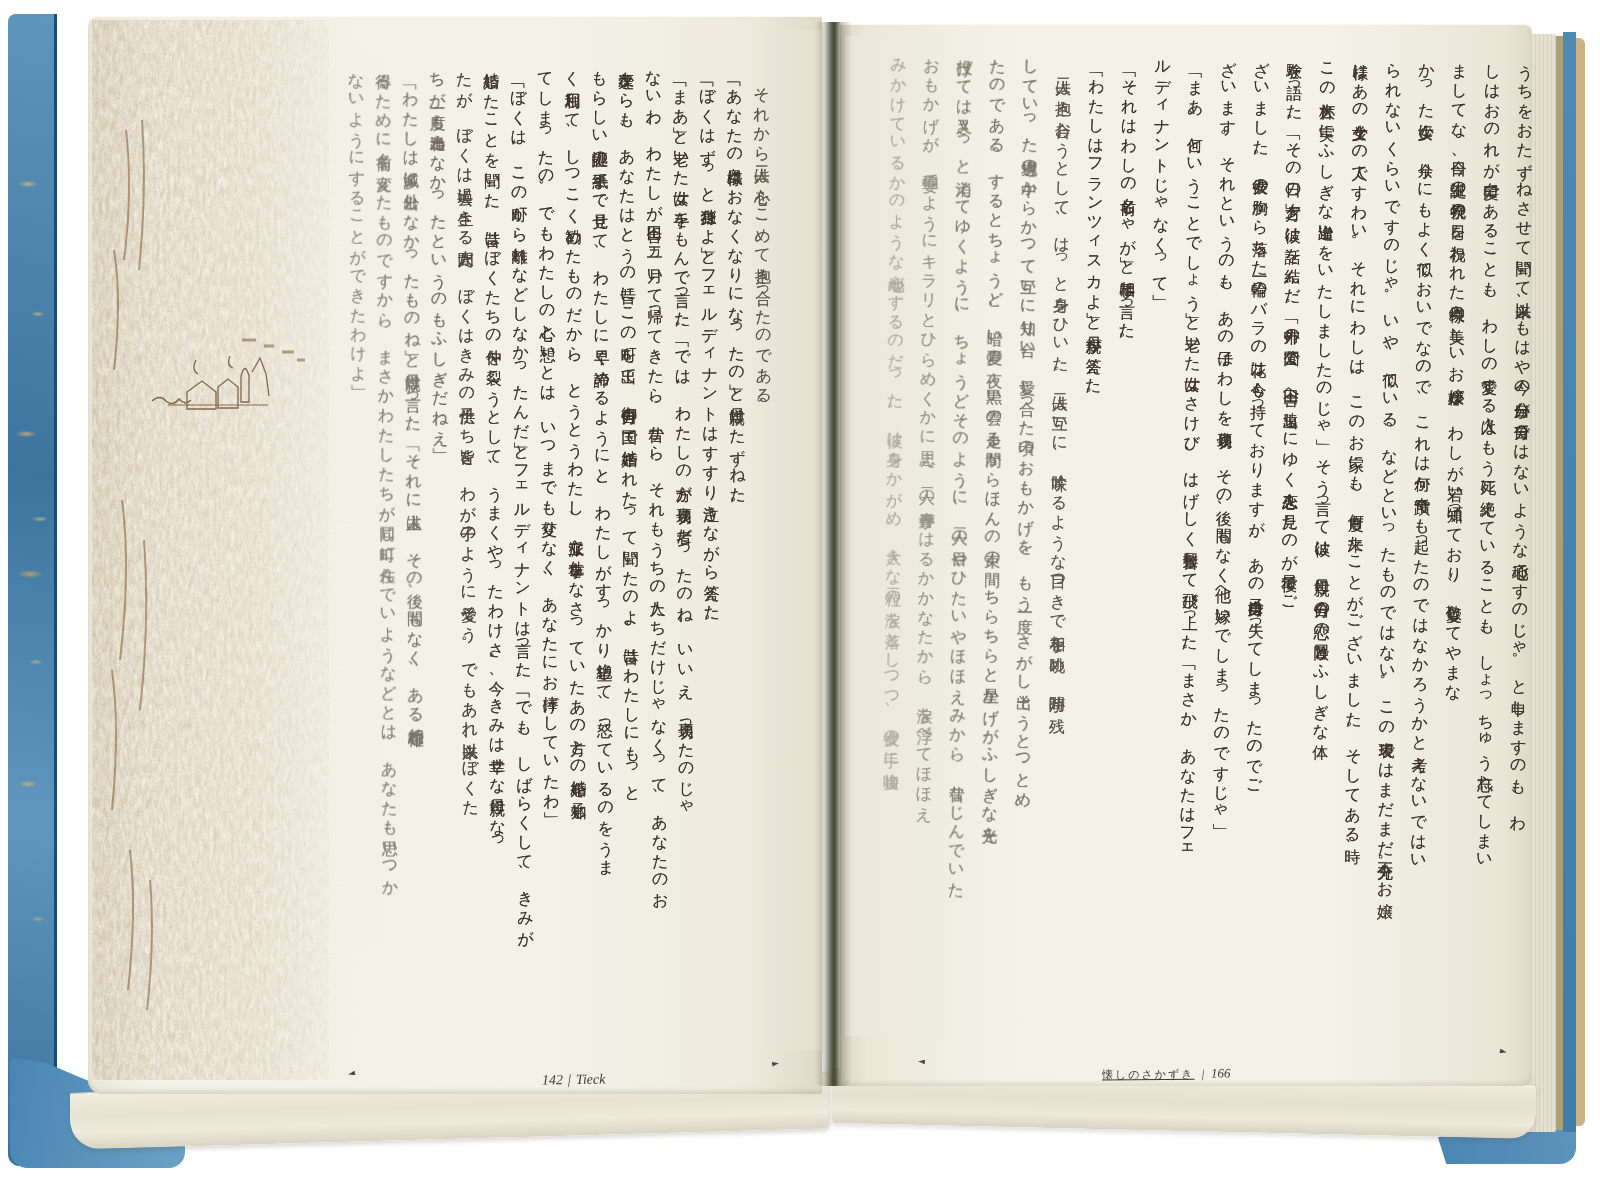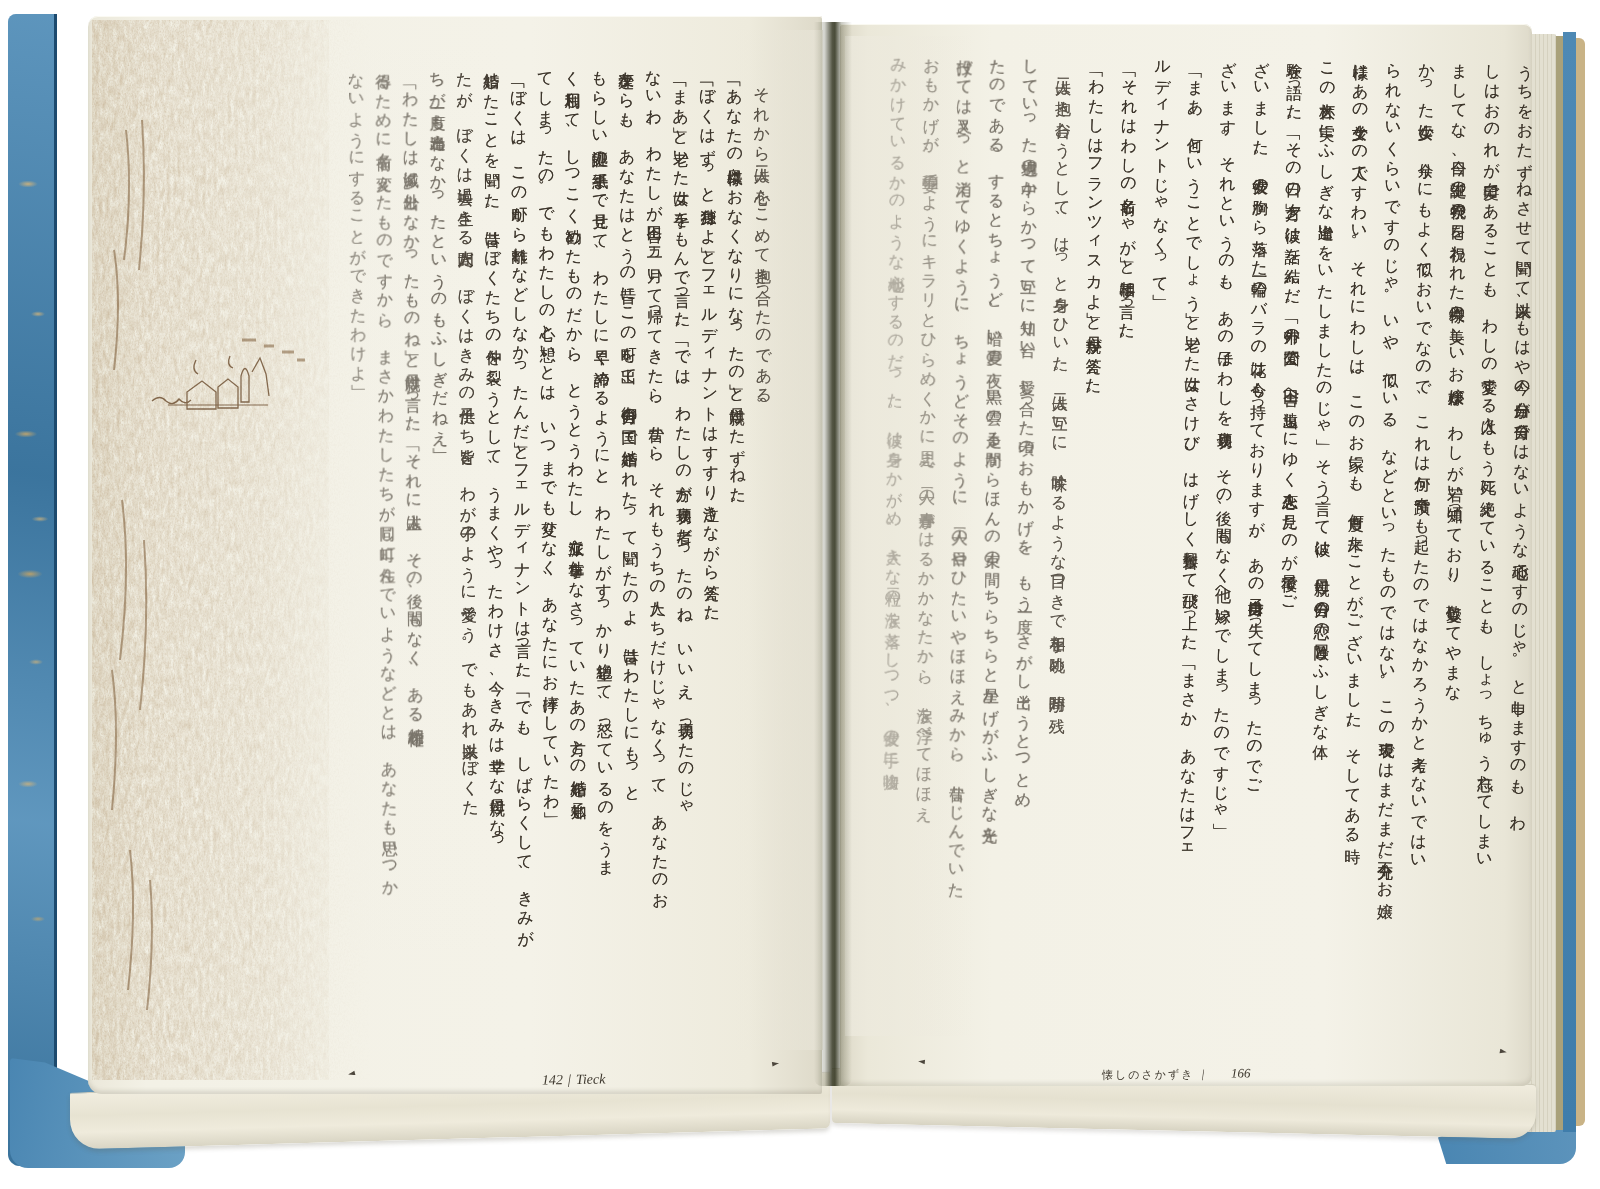--- a/index.html
+++ b/index.html
@@ -83,23 +83,23 @@
   .gutter{position:absolute;left:814px;top:22px;width:38px;height:1064px;z-index:6;
     background:linear-gradient(to right,rgba(76,78,52,0) 0%,rgba(76,78,52,.25) 28%,
       rgba(54,56,36,.85) 48%,rgba(54,56,36,.9) 55%,rgba(76,78,52,.3) 72%,rgba(76,78,52,0) 100%);
     border-radius:0 0 8px 8px;}
 
   
   .footer{position:absolute;z-index:7;color:#3e382e;white-space:nowrap;}
   .f-left{left:542px;top:1072px;font-style:italic;font-size:14px;transform:rotate(-1deg);}
   .f-left .bar{display:inline-block;transform:rotate(10deg);margin:0 5px;font-style:normal;}
   .f-right{left:1102px;top:1066px;font-size:12px;transform:rotate(-0.5deg);}
-  .f-right .jtitle{font-size:11px;letter-spacing:2px;}
+  .f-right .jtitle{font-size:11px;letter-spacing:2px;text-decoration:underline;}
   .f-right .bar{display:inline-block;transform:rotate(8deg);margin:0 7px;}
-  .f-right .num{font-style:italic;font-size:13px;margin-left:20px;}
+  .f-right .num{font-style:italic;font-size:13px;}
   .orn{position:absolute;z-index:7;font-size:9px;color:#4c463c;
     font-family:"DejaVu Sans",sans-serif;}
   .orn-1{left:348px;top:1068px;transform:rotate(-14deg);}
   .orn-2{left:772px;top:1058px;transform:rotate(-8deg);}
   .orn-3{left:918px;top:1056px;transform:rotate(6deg);}
   .orn-4{left:1500px;top:1046px;transform:rotate(10deg);}
 </style>
 </head>
 <body>
 

